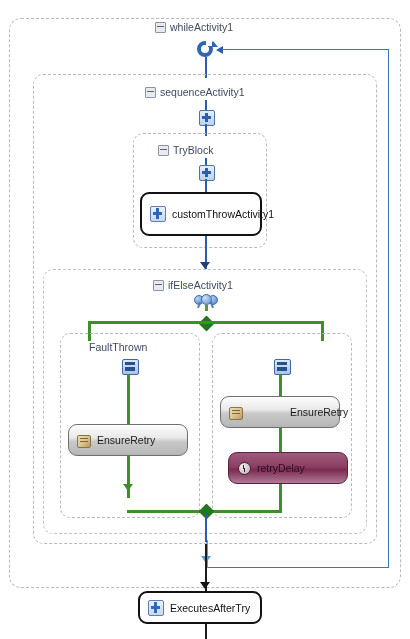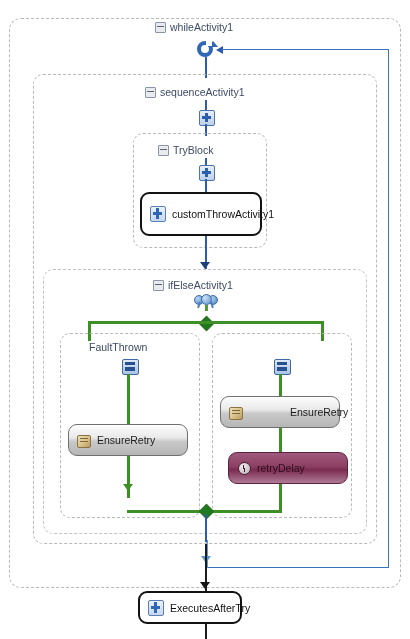--- a/index.html
+++ b/index.html
@@ -100,21 +100,21 @@
   }
   .activity.purple{
     border:1px solid #5b2240;
     background:linear-gradient(to bottom,#9e5a7d 0%,#8c3f63 45%,#7b2b51 56%,#b07b97 100%);
     color:#2a0d1c;
   }
   .act-customthrow{left:140px;top:192px;width:122px;height:44px;}
   .act-turnoff{left:68px;top:424px;width:120px;height:32px;}
   .act-ensure{left:220px;top:396px;width:120px;height:32px;gap:47px;}
   .act-retry{left:220px;top:452px;width:120px;height:32px;margin-left:8px;}
-  .act-after{left:138px;top:591px;width:104px;height:33px;}
+  .act-after{left:138px;top:591px;width:124px;height:33px;}
 
   .act-label{line-height:12px;white-space:normal;}
   .act-label.wrap{max-width:92px;}
 
   
   .ico{flex:0 0 auto;display:inline-block;position:relative;}
 
   
   .ico-throw{width:14px;height:14px;border:1px solid #5c7fb5;border-radius:2px;
     background:linear-gradient(to bottom,#eaf1fb,#c6d8f0);}

